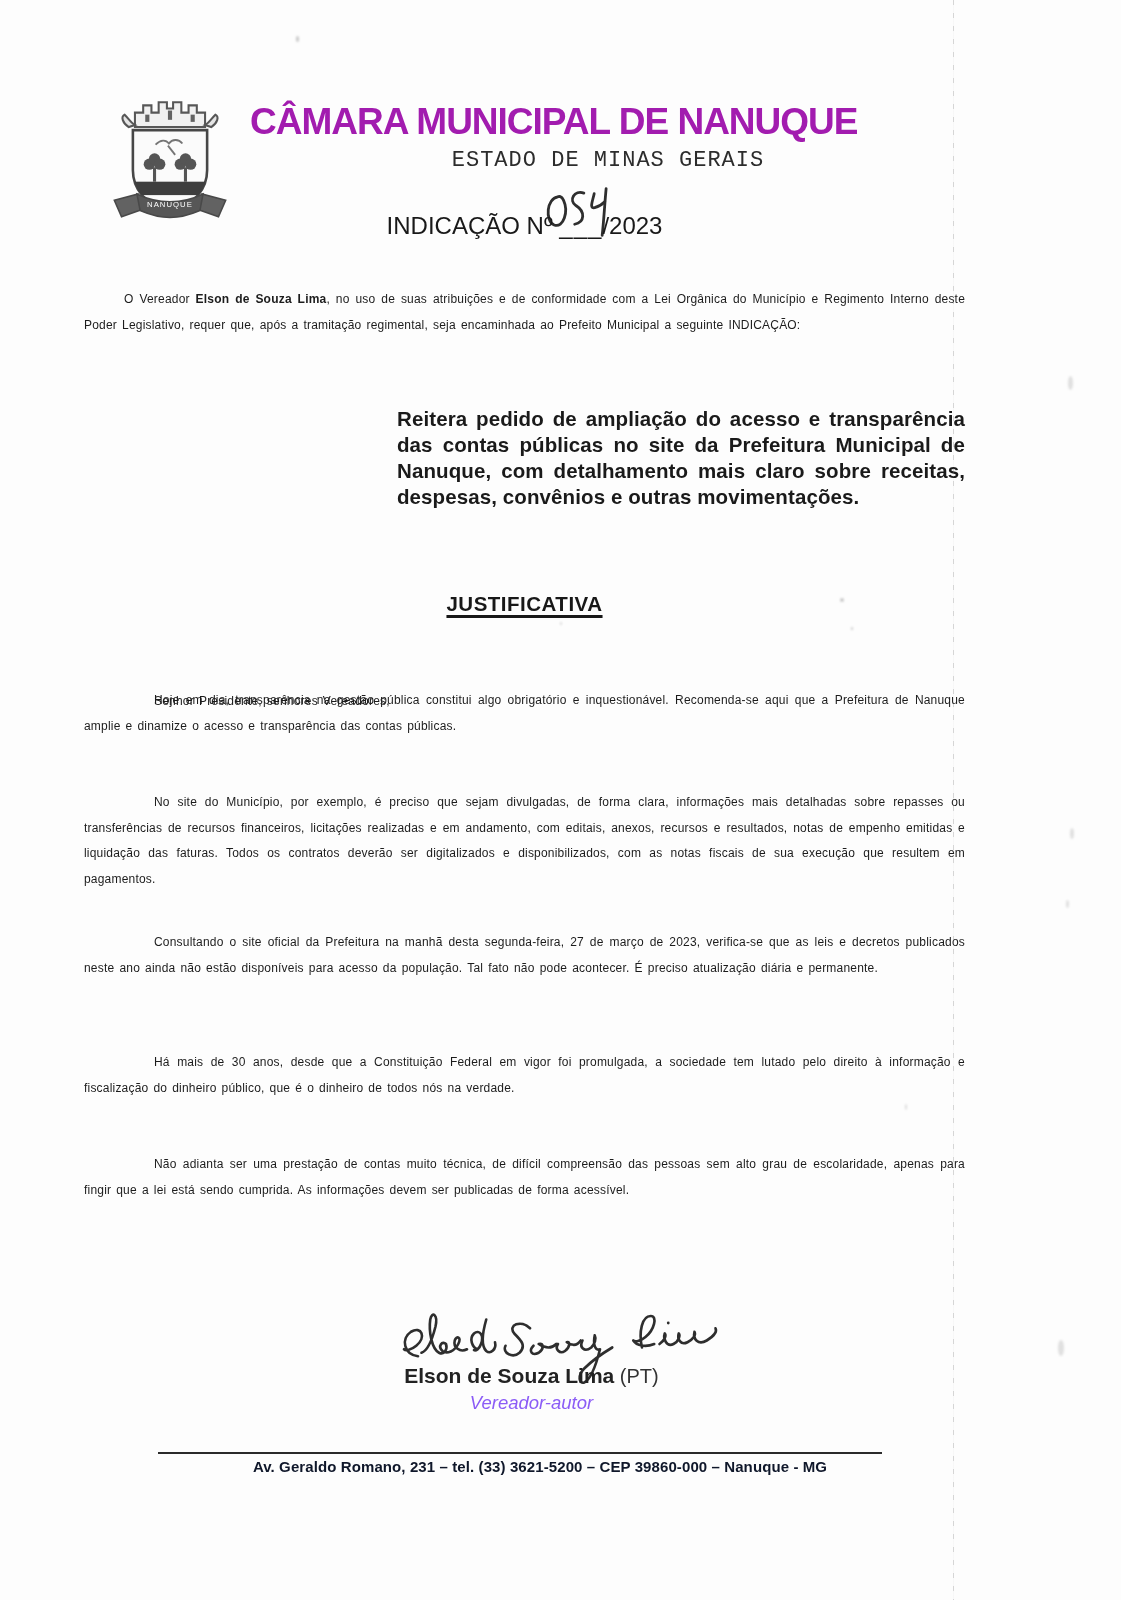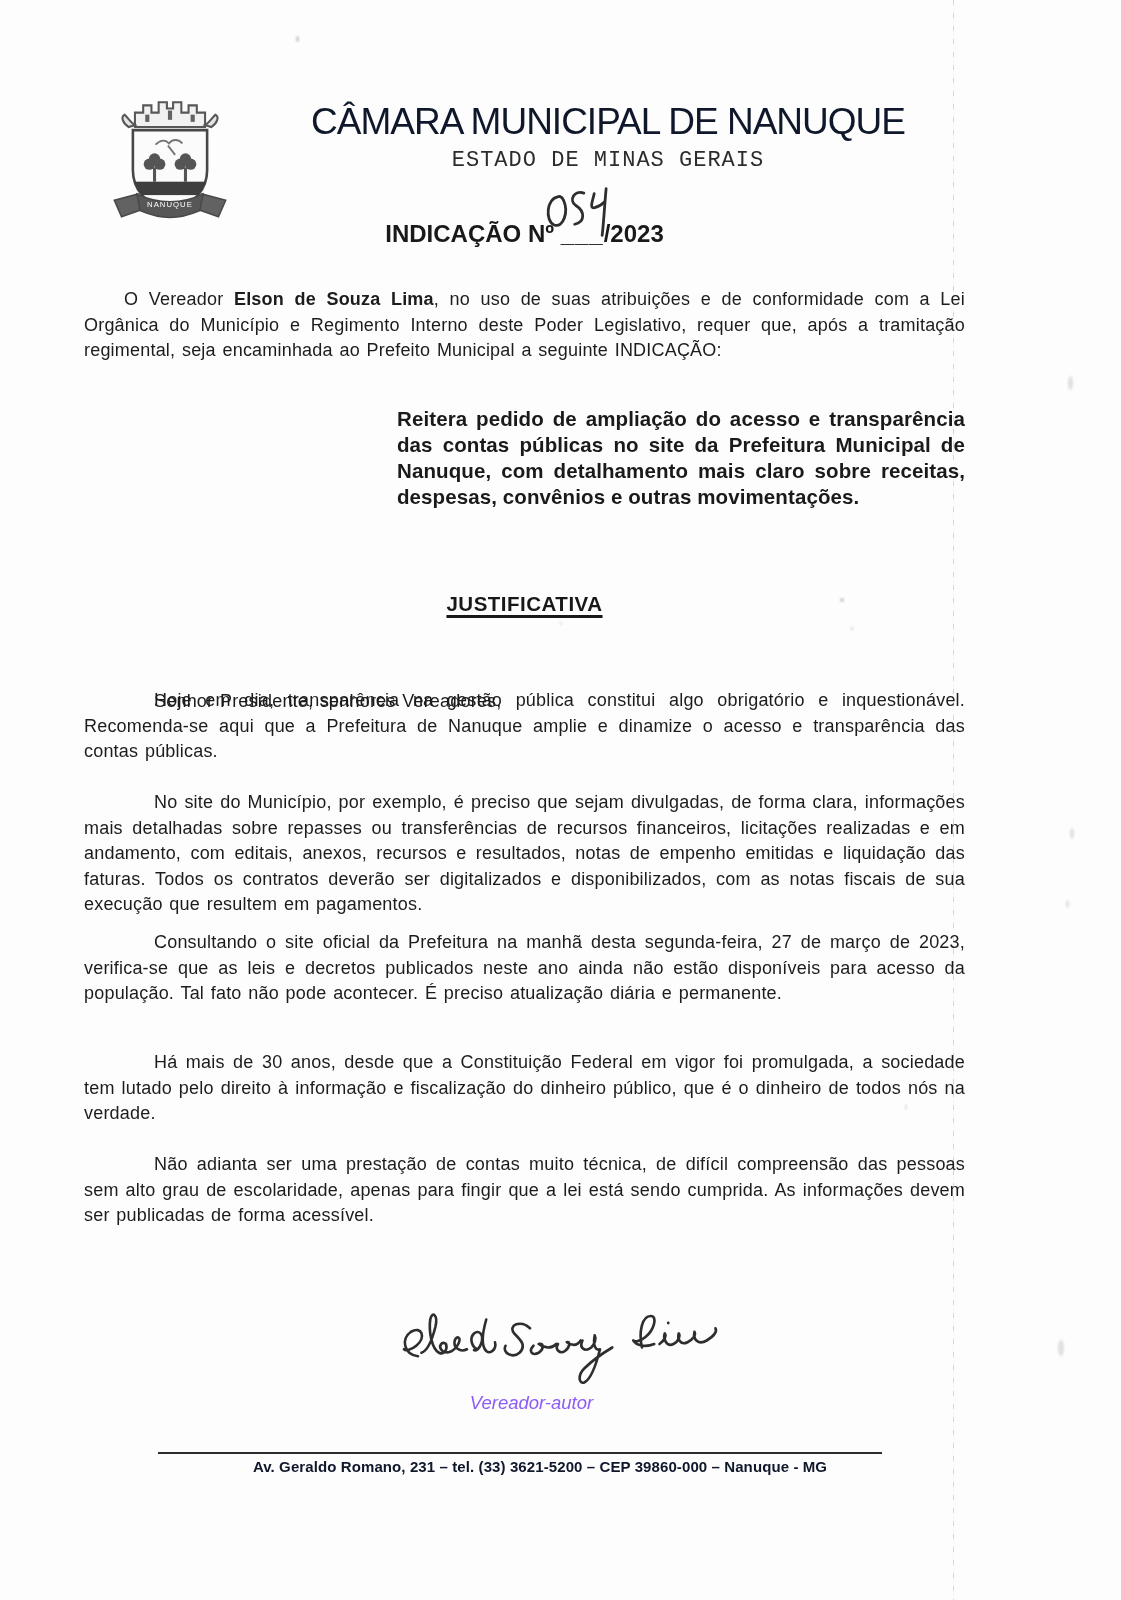--- a/index.html
+++ b/index.html
@@ -12,41 +12,41 @@
     background:#fdfdfd;
     overflow:hidden;
     font-family:"Liberation Sans", sans-serif;
     color:#1e1e1e;
   }
 
   
   .logo { position:absolute; left:104px; top:96px; width:132px; height:126px; opacity:.92; }
   .org-title {
     position:absolute; left:250px; top:101px; width:716px;
-    text-align:center; font-size:37px; font-weight:normal;
-    letter-spacing:-1px; color:#0f172a; white-space:nowrap;
+    text-align:left; font-size:37px; font-weight:bold;
+    letter-spacing:-1px; color:#a21caf; white-space:nowrap;
   }
   .state-line {
     position:absolute; left:250px; top:148px; width:716px;
     text-align:center;
     font-family:"Liberation Mono", monospace;
     font-size:22px; letter-spacing:1px; color:#2c2c2c;
   }
   .hand-number { position:absolute; left:536px; top:183px; width:84px; height:58px; transform:rotate(-2deg); }
   .doc-number {
-    position:absolute; left:84px; top:220px; width:881px;
-    text-align:center; font-size:24px; font-weight:bold; color:#191919;
+    position:absolute; left:84px; top:212px; width:881px;
+    text-align:center; font-size:24px; font-weight:normal; color:#191919;
   }
   .doc-number .blank { letter-spacing:1px; }
 
   
   .content { position:absolute; left:84px; top:0; width:881px; height:1600px; }
   .content p {
     position:absolute; left:0; width:881px;
-    font-size:18px; line-height:25.5px;
+    font-size:12px; line-height:25.5px;
     letter-spacing:.2px; word-spacing:1.5px;
     text-align:justify; color:#1c1c1c;
   }
   .p-intro   { top:287px; text-indent:40px; }
   .p-indent  { text-indent:70px; }
   .request {
     position:absolute; left:313px; top:406px; width:568px;
     font-size:20.5px; font-weight:bold; line-height:26px;
     text-align:justify; letter-spacing:.1px; color:#1a1a1a;
   }
@@ -197,20 +197,21 @@
       <path d="M98,54 C92,52 88,42 94,36 C100,31 106,38 102,48 C100,54 96,56 94,55 M108,20 C104,34 102,50 108,56 C113,60 120,54 118,46"></path>
       <path d="M158,30 C148,20 132,26 140,36 C148,44 154,50 146,58 C138,65 126,58 130,50"></path>
       <path d="M162,50 C156,56 160,62 168,58 C174,54 174,46 168,48 C174,52 182,54 188,48 M190,48 C186,54 192,60 198,56 C204,52 204,44 200,46 C206,50 212,50 216,44"></path>
       <path d="M218,44 C214,52 220,58 228,52 C232,48 234,42 232,38 C230,48 232,56 238,54 C234,70 228,88 220,92 C214,94 212,84 220,76 C228,68 242,58 252,52"></path>
       <path d="M286,52 C282,34 286,16 296,16 C304,16 300,32 290,40 C284,45 278,46 276,44 C280,50 290,52 300,48"></path>
       <path d="M306,48 C312,44 314,38 312,36 C310,42 314,52 322,48 C328,45 330,38 328,36 C326,42 330,50 338,46 C344,43 348,38 346,34 C344,42 350,50 360,44 C368,39 372,34 370,30"></path>
       <circle cx="316" cy="24" r="1.6" fill="#2e2e2e" stroke="none"></circle>
     </g>
   </svg>
 
+  <div class="sig-name"><span>Elson de Souza Lima</span><span class="party"> (PT)</span></div>
   <div class="sig-role">Vereador-autor</div>
 
   <div class="footer-rule"></div>
   <div class="footer-text">Av. Geraldo Romano, 231 – tel. (33) 3621-5200 – CEP 39860-000 – Nanuque - MG</div>
 
   <div class="scanline-v"></div>
   <div class="speck sp1"></div>
   <div class="speck sp2"></div>
   <div class="speck sp3"></div>
   <div class="speck sp4"></div>

